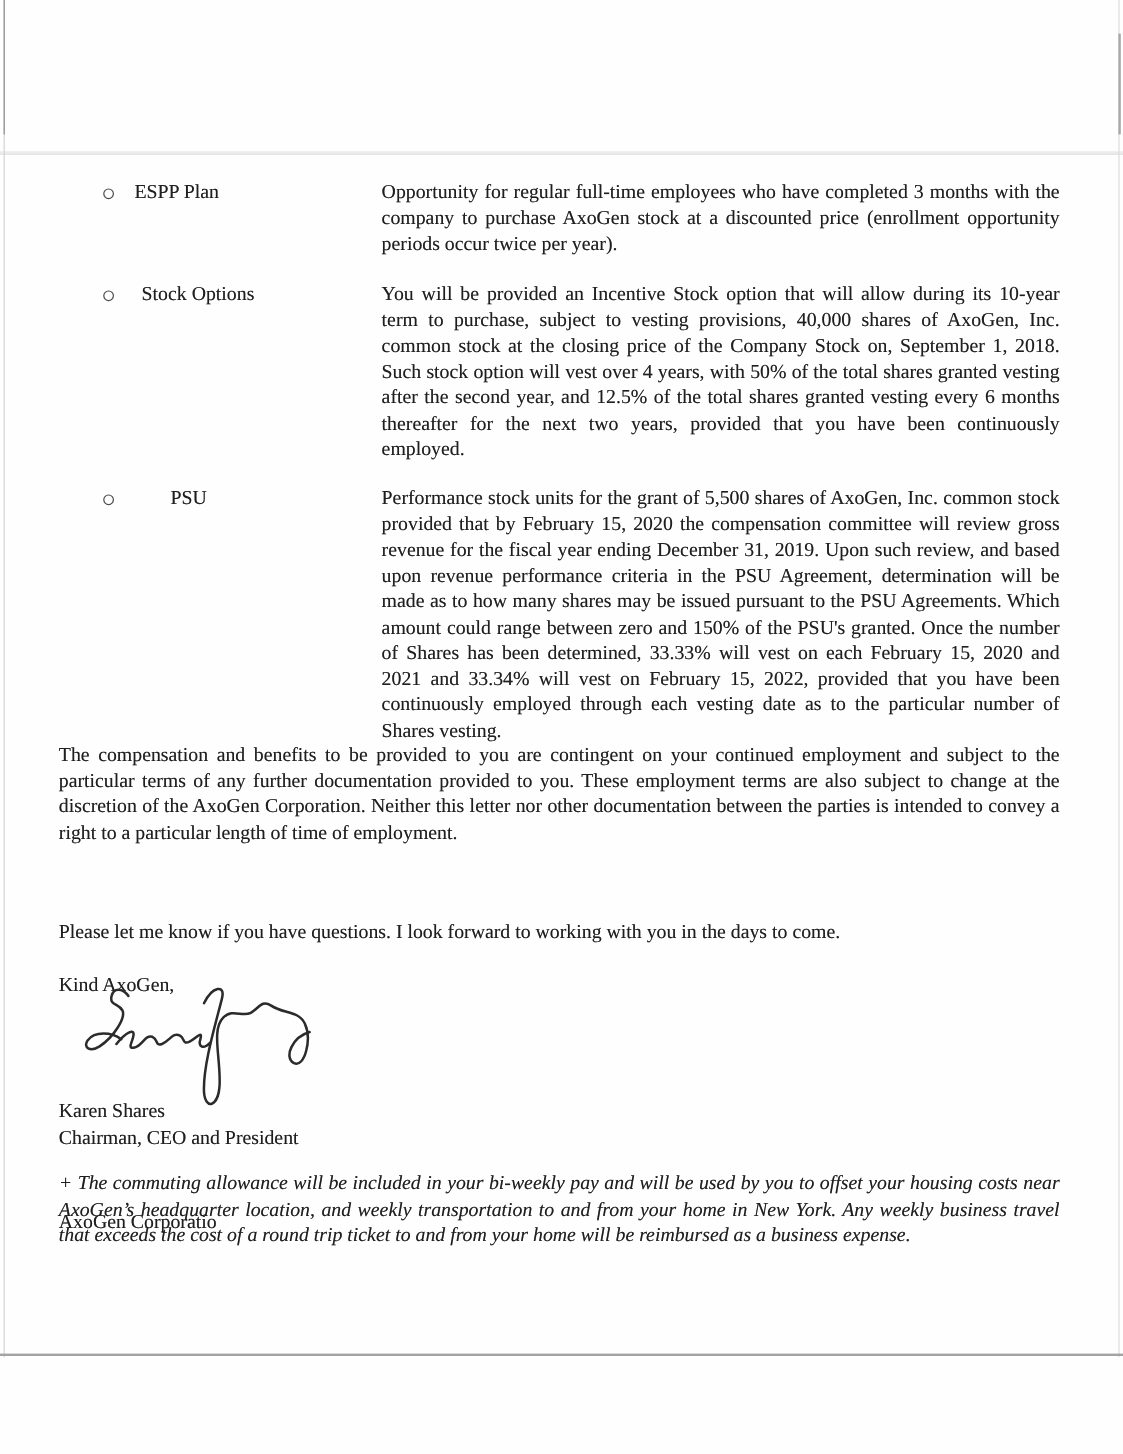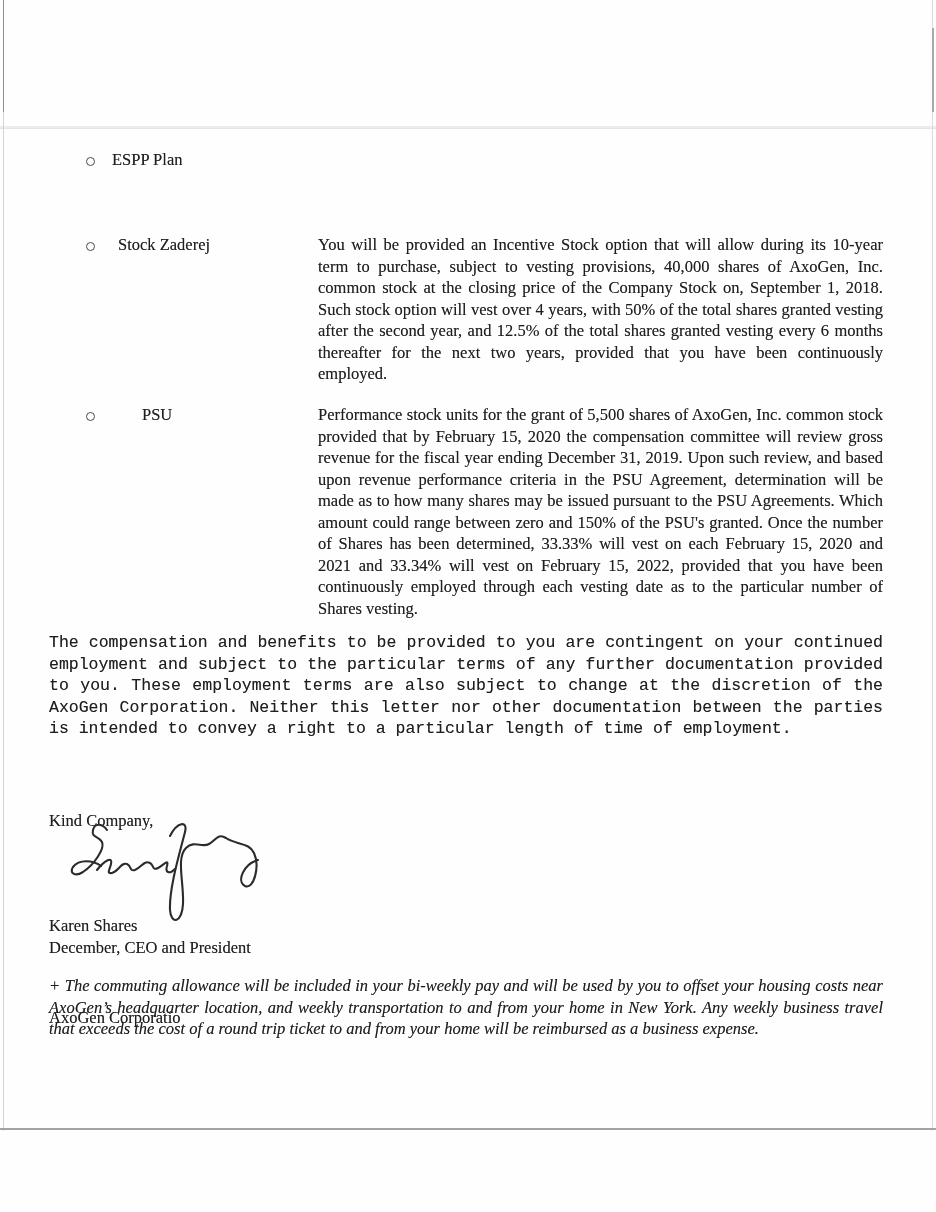--- a/index.html
+++ b/index.html
@@ -72,21 +72,21 @@
   .b1-label { left: 112px; top: 149px; }
   .b2-label { left: 118px; top: 234px; }
   .b3-label { left: 110px; top: 404px; margin-left: 32px; }
 
   .desc { left: 318px; width: 565px; }
   .b1-desc { top: 149px; }
   .b2-desc { top: 234px; }
   .b3-desc { top: 404px; }
 
   .para { left: 49px; width: 834px; }
-  .para-compensation { top: 632px; font-family: Liberation Mono, monospace; }
+  .para-compensation { top: 618px; }
   .para-closing { top: 766px; }
   .salutation { left: 49px; top: 810px; }
 
   .signature-svg { position: absolute; left: 55px; top: 818px; }
 
   .sig-name    { left: 49px; top: 915px; }
   .sig-title   { left: 49px; top: 937px; }
   .sig-company { left: 49px; top: 959px; margin-top: 48px; }
 
   .footnote { top: 975px; font-style: italic; }
@@ -98,42 +98,44 @@
 
   <div class="rule-top"></div>
   <div class="vline-left"></div>
   <div class="vline-left-dark"></div>
   <div class="vline-right"></div>
   <div class="vline-right-dark"></div>
   <div class="rule-bottom"></div>
 
   <span class="bullet-circle b1-marker"></span>
   <div class="abs scan-text b1-label">ESPP Plan</div>
+  <div class="abs scan-text justify desc b1-desc">Opportunity for regular full-time employees who have completed 3 months with the company to purchase AxoGen stock at a discounted price (enrollment opportunity periods occur twice per year).</div>
 
   <span class="bullet-circle b2-marker"></span>
-  <div class="abs scan-text b2-label">Stock Zaderej</div>
+  <div class="abs scan-text b2-label">Stock Options</div>
   <div class="abs scan-text justify desc b2-desc">You will be provided an Incentive Stock option that will allow during its 10-year term to purchase, subject to vesting provisions, 40,000 shares of AxoGen, Inc. common stock at the closing price of the Company Stock on, September 1, 2018. Such stock option will vest over 4 years, with 50% of the total shares granted vesting after the second year, and 12.5% of the total shares granted vesting every 6 months thereafter for the next two years, provided that you have been continuously employed.</div>
 
   <span class="bullet-circle b3-marker"></span>
   <div class="abs scan-text b3-label">PSU</div>
   <div class="abs scan-text justify desc b3-desc">Performance stock units for the grant of 5,500 shares of AxoGen, Inc. common stock provided that by February 15, 2020 the compensation committee will review gross revenue for the fiscal year ending December 31, 2019.  Upon such review, and based upon revenue performance criteria in the PSU Agreement, determination will be made as to how many shares may be issued pursuant to the PSU Agreements.  Which amount could range between zero and 150% of the PSU's granted.  Once the number of Shares has been determined, 33.33% will vest on each February 15, 2020 and 2021 and 33.34% will vest on February 15, 2022, provided that you have been continuously employed through each vesting date as to the particular number of Shares vesting.</div>
 
   <div class="abs scan-text justify para para-compensation">The compensation and benefits to be provided to you are contingent on your continued employment and subject to the particular terms of any further documentation provided to you.  These employment terms are also subject to change at the discretion of the AxoGen Corporation.  Neither this letter nor other documentation between the parties is intended to convey a right to a particular length of time of employment.</div>
+  <div class="abs scan-text para para-closing">Please let me know if you have questions.  I look forward to working with you in the days to come.</div>
 
-  <div class="abs scan-text salutation">Kind Company,</div>
+  <div class="abs scan-text salutation">Kind AxoGen,</div>
 
   <svg class="signature-svg" width="215" height="115" viewBox="0 0 215 115">
     <g fill="none" stroke="#2b2b2b" stroke-width="2.1" stroke-linecap="round" stroke-linejoin="round">
 
       <path d="M 52 12 C 48 6 40 4 38 12 C 36 20 44 18 47 24 C 50 30 40 46 28 54 C 20 59 14 55 18 49 C 24 41 38 42 46 48"></path>
       <path d="M 42 52 C 50 42 58 38 56 46 C 55 51 51 56 57 55 C 64 53 66 44 72 46 C 77 48 74 54 80 52 C 87 49 89 42 95 45 C 99 47 97 53 103 50 C 109 47 114 40 112 48 C 110 54 114 57 120 51"></path>
 
       <path d="M 115 18 C 122 4 133 2 130 14 C 125 34 114 70 115 92 C 116 107 127 105 128 86 C 129 64 121 40 131 30 C 139 22 147 30 154 26 C 161 22 163 15 171 20 C 181 27 194 24 199 35 C 205 48 199 72 190 68 C 181 63 189 46 203 42"></path>
     </g>
   </svg>
 
   <div class="abs scan-text sig-name">Karen Shares</div>
-  <div class="abs scan-text sig-title">December, CEO and President</div>
+  <div class="abs scan-text sig-title">Chairman, CEO and President</div>
   <div class="abs scan-text sig-company">AxoGen Corporatio</div>
 
   <div class="abs scan-text justify para footnote">+ The commuting allowance will be included in your bi-weekly pay and will be used by you to offset your housing costs near AxoGen’s headquarter location, and weekly transportation to and from your home in New York.  Any weekly business travel that exceeds the cost of a round trip ticket to and from your home will be reimbursed as a business expense.</div>
 
 </div>
 
 </body></html>

